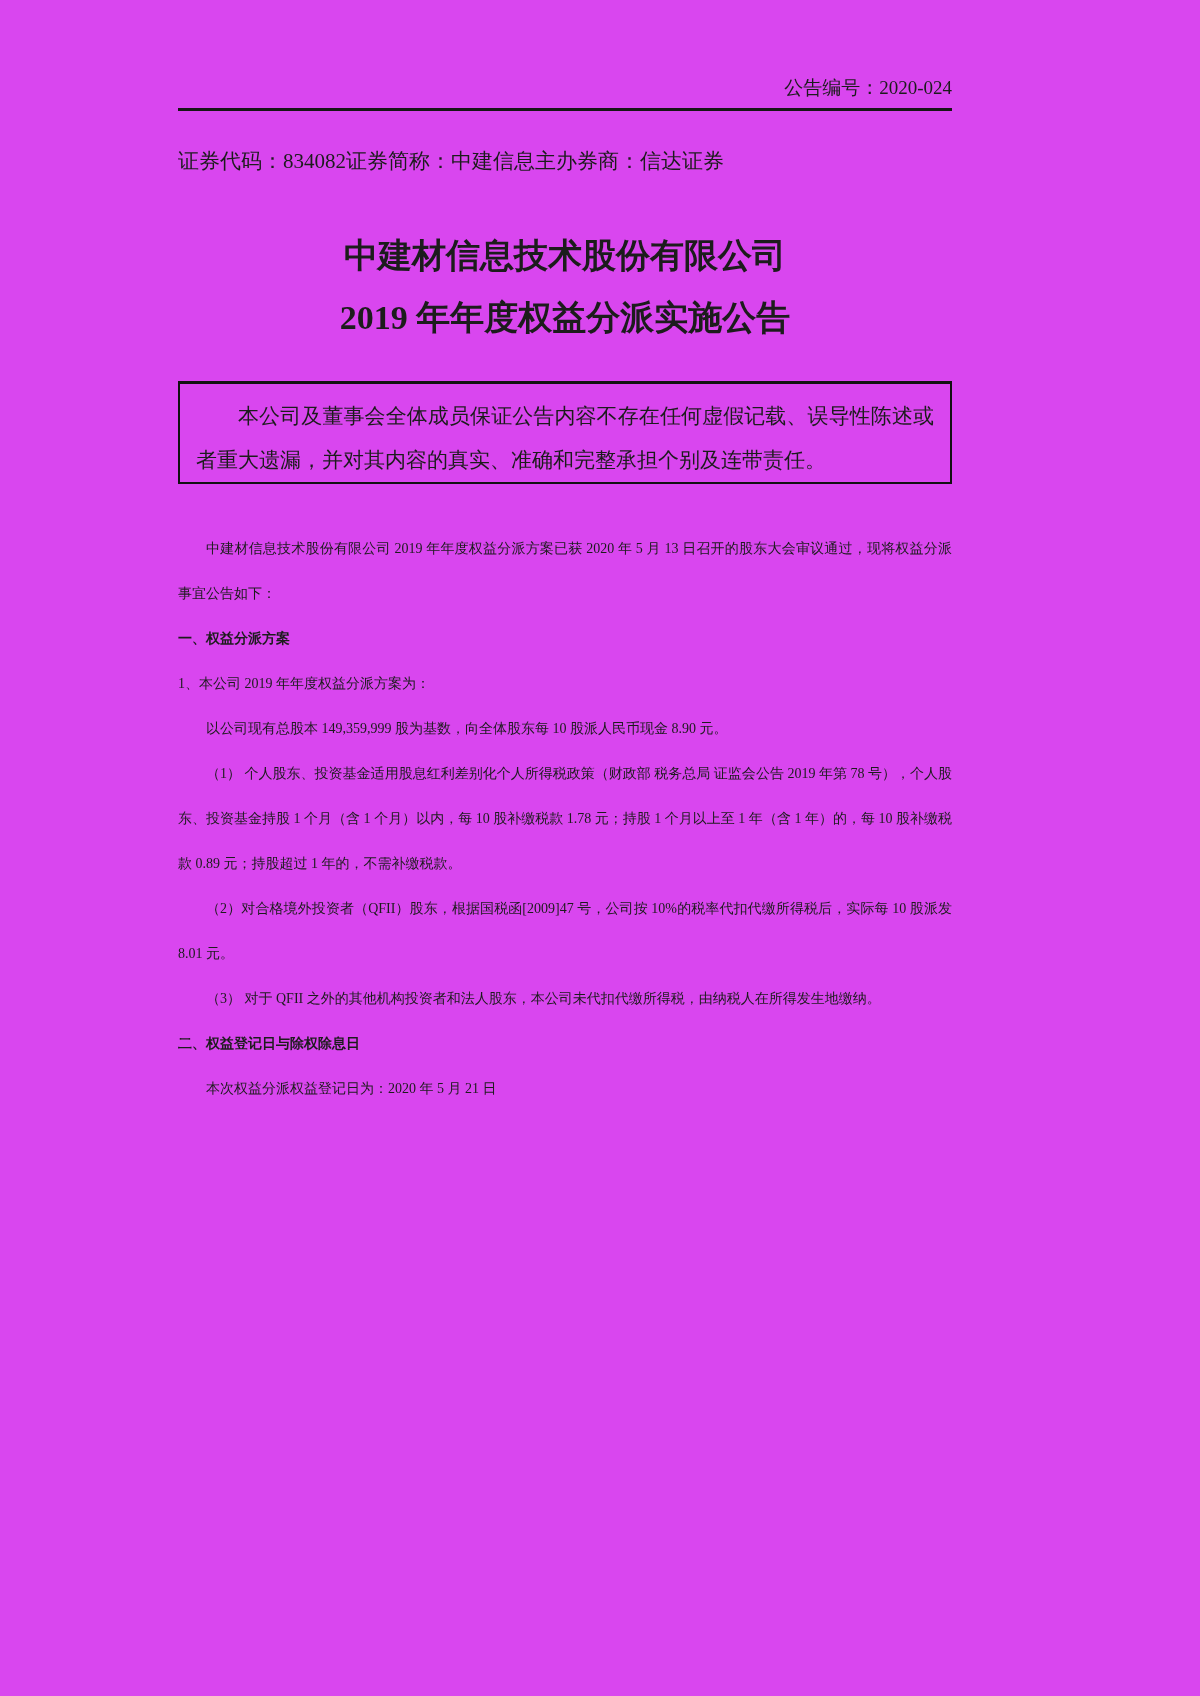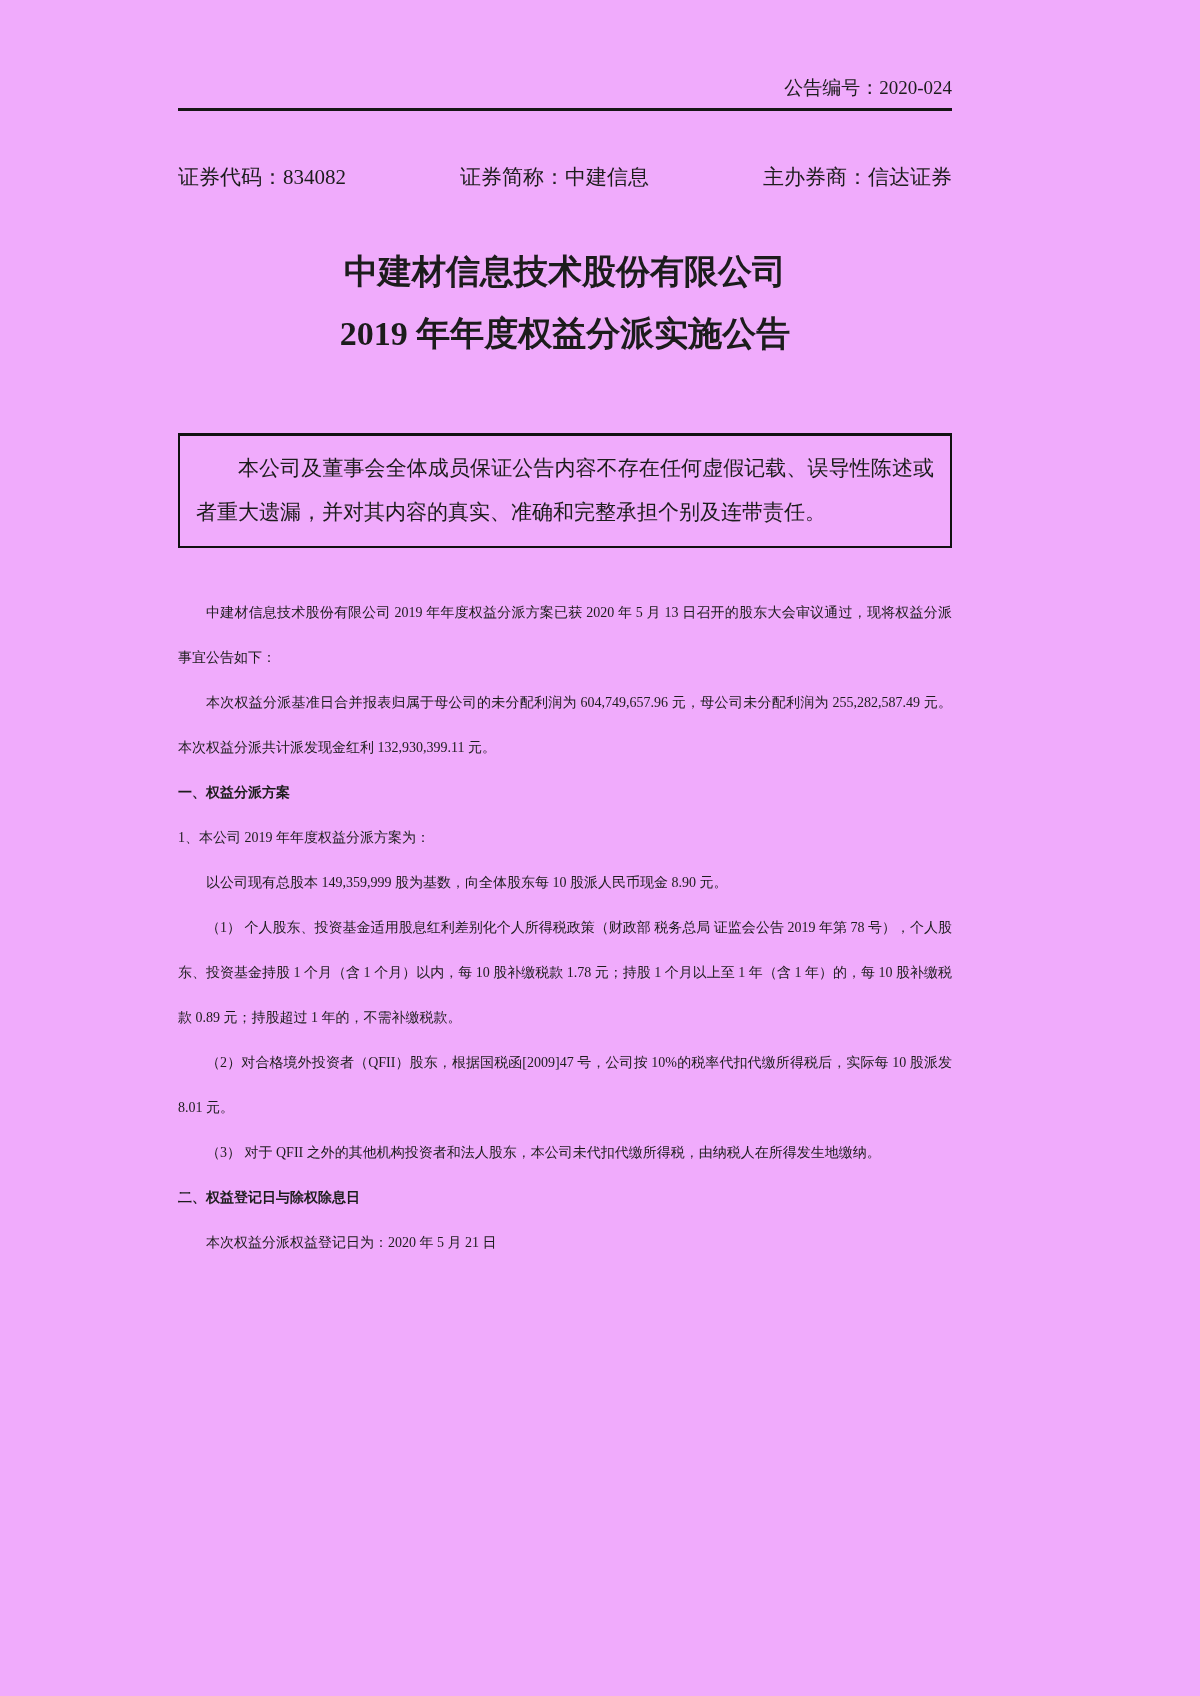--- a/index.html
+++ b/index.html
@@ -4,21 +4,21 @@
 <style>
   html, body {
     margin: 0;
     padding: 0;
     background: #ffffff;
   }
   .page {
     position: relative;
     width: 1200px;
     height: 1696px;
-    background: #f0abfc;
+    background: #d946ef;
     font-family: "Liberation Serif", "DejaVu Serif", serif;
     color: #1c1c1c;
     overflow: hidden;
   }
   .content {
     position: absolute;
     left: 178px;
     top: 0;
     width: 774px;
   }
@@ -28,37 +28,36 @@
     font-size: 19px;
     line-height: 24px;
   }
   .top-rule {
     border: none;
     border-top: 3px solid #161616;
     margin: 8px 0 0 0;
   }
   .header-row {
     display: flex;
-    justify-content: space-between;
-    margin-top: 52px;
+    margin-top: 36px;
     font-size: 21px;
   }
   .title {
     text-align: center;
     font-weight: bold;
     font-size: 34px;
     line-height: 34px;
   }
   .title-1 { margin-top: 64px; }
   .title-2 { margin-top: 28px; }
   .disclaimer-box {
-    margin-top: 82px;
+    margin-top: 46px;
     border: 2px solid #111111;
     border-top-width: 3px;
-    padding: 10px 16px 12px 16px;
+    padding: 10px 16px 0 16px;
   }
   .disclaimer-box p {
     margin: 0;
     font-size: 21px;
     line-height: 44px;
     text-indent: 2em;
     text-align: justify;
   }
   .body-text {
     margin-top: 42px;
@@ -96,21 +95,20 @@
 
     <div class="title title-1">中建材信息技术股份有限公司</div>
     <div class="title title-2">2019 年年度权益分派实施公告</div>
 
     <div class="disclaimer-box">
       <p>本公司及董事会全体成员保证公告内容不存在任何虚假记载、误导性陈述或者重大遗漏，并对其内容的真实、准确和完整承担个别及连带责任。</p>
     </div>
 
     <div class="body-text">
       <p class="indent">中建材信息技术股份有限公司 2019 年年度权益分派方案已获 2020 年 5 月 13 日召开的股东大会审议通过，现将权益分派事宜公告如下：</p>
-      <p class="indent">本次权益分派基准日合并报表归属于母公司的未分配利润为 604,749,657.96 元，母公司未分配利润为 255,282,587.49 元。本次权益分派共计派发现金红利 132,930,399.11 元。</p>
 
       <p class="sec-heading">一、权益分派方案</p>
       <p>1、本公司 2019 年年度权益分派方案为：</p>
       <p class="indent">以公司现有总股本 149,359,999 股为基数，向全体股东每 10 股派人民币现金 8.90 元。</p>
       <p class="indent">（1） 个人股东、投资基金适用股息红利差别化个人所得税政策（财政部 税务总局 证监会公告 2019 年第 78 号），个人股东、投资基金持股 1 个月（含 1 个月）以内，每 10 股补缴税款 1.78 元；持股 1 个月以上至 1 年（含 1 年）的，每 10 股补缴税款 0.89 元；持股超过 1 年的，不需补缴税款。</p>
       <p class="indent">（2）对合格境外投资者（QFII）股东，根据国税函[2009]47 号，公司按 10%的税率代扣代缴所得税后，实际每 10 股派发 8.01 元。</p>
       <p class="indent">（3） 对于 QFII 之外的其他机构投资者和法人股东，本公司未代扣代缴所得税，由纳税人在所得发生地缴纳。</p>
 
       <p class="sec-heading sec-heading-2">二、权益登记日与除权除息日</p>
       <p class="indent">本次权益分派权益登记日为：2020 年 5 月 21 日</p>

